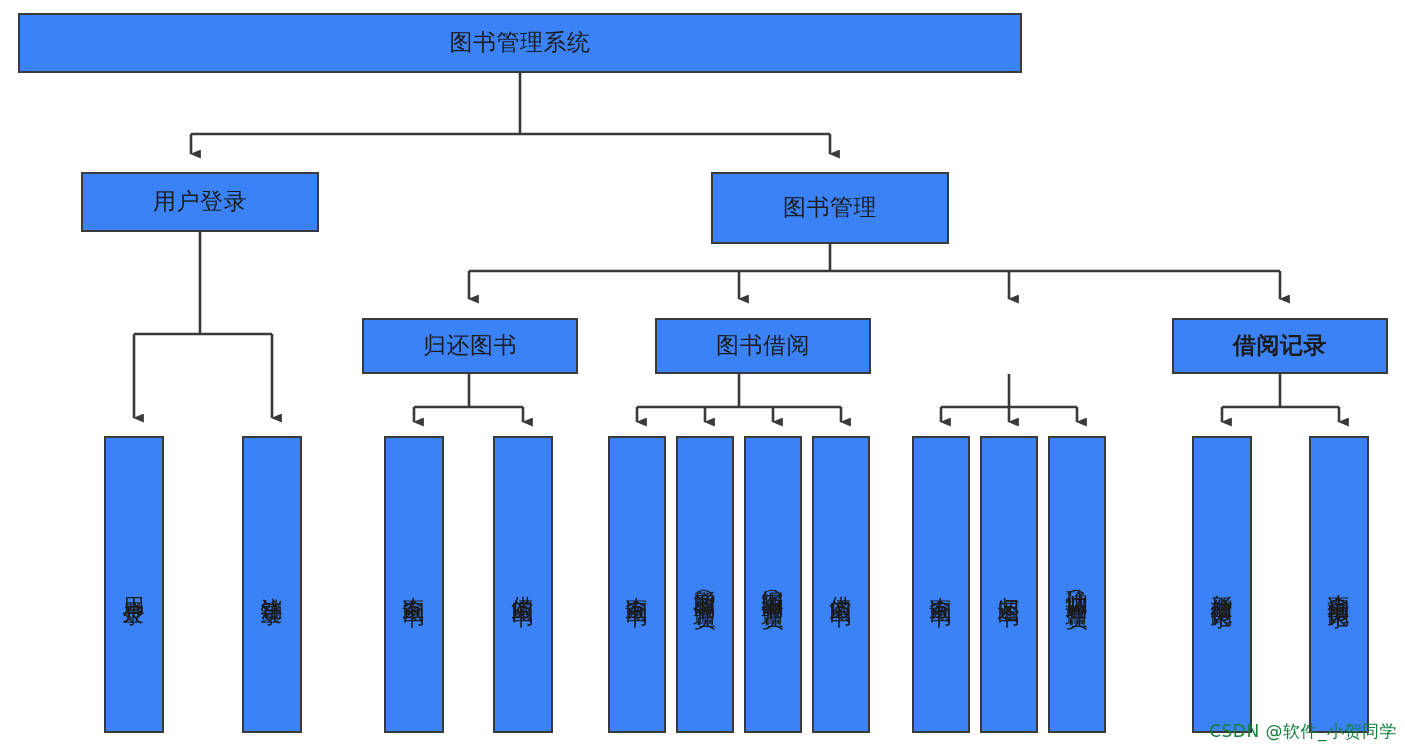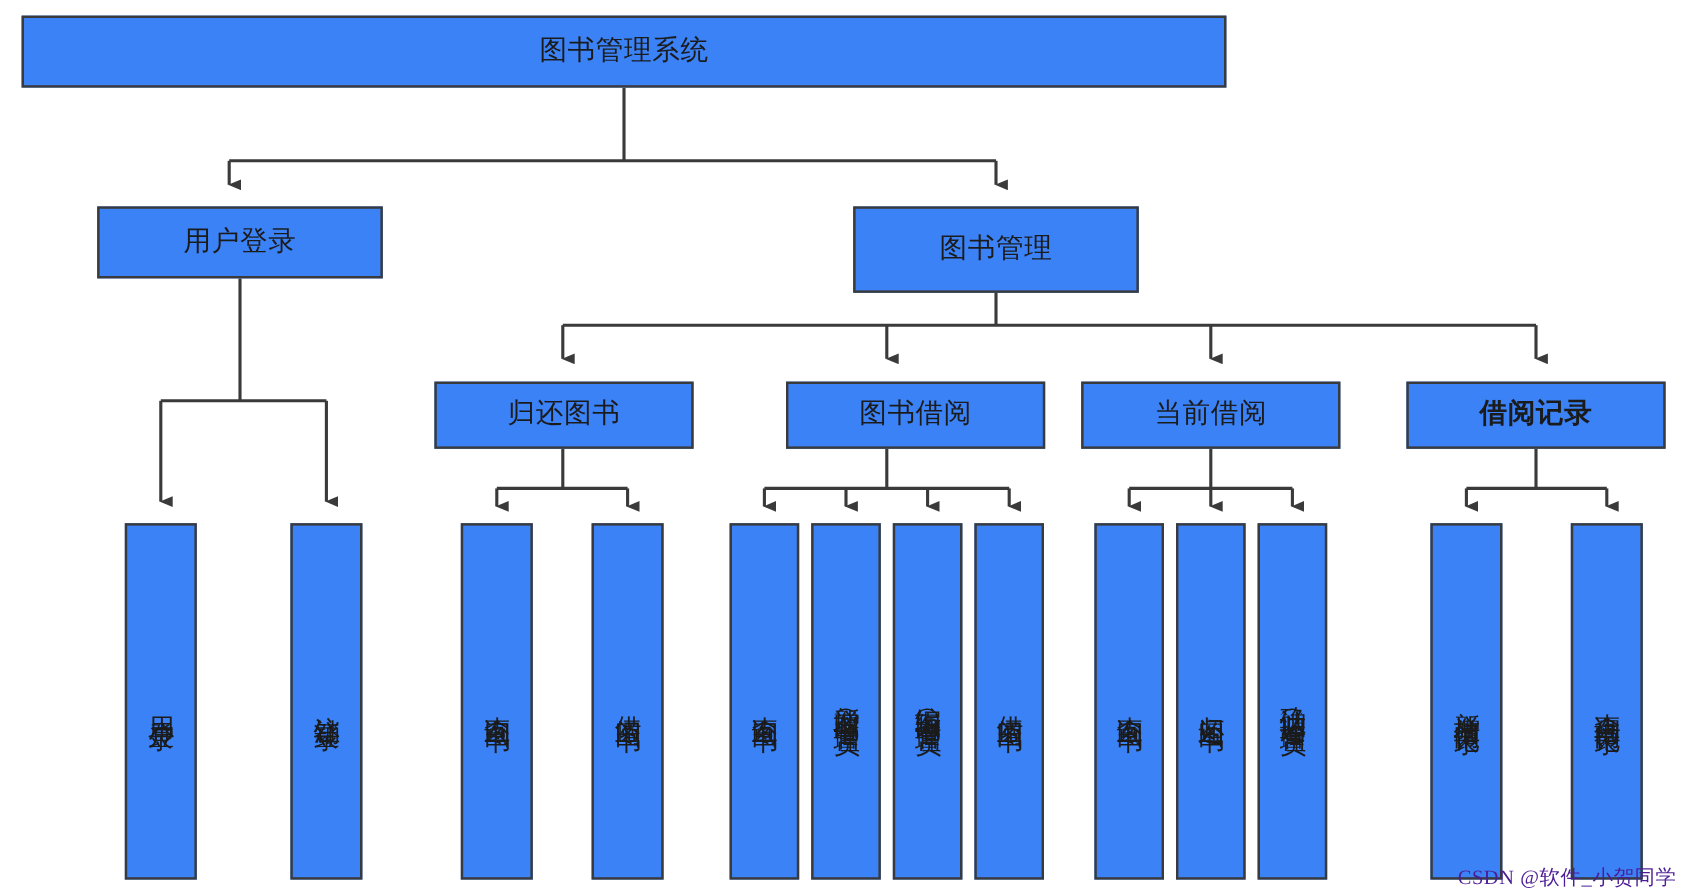--- a/index.html
+++ b/index.html
@@ -52,25 +52,24 @@
   .node.vert > .label {
     writing-mode: vertical-rl;
     text-orientation: upright;
     white-space: nowrap;
   }
   .watermark {
     position: absolute;
     right: 8px;
     bottom: 4px;
     font-size: 17px;
-    color: #4c1d95;
+    color: #15803d;
     letter-spacing: 0.5px;
     z-index: 3;
     white-space: nowrap;
-    font-family: Liberation Serif, serif;
   }
 </style>
 </head>
 <body>
 
 <div id="canvas">
 
   <svg id="wires" viewBox="0 0 1405 747" xmlns="http://www.w3.org/2000/svg">
     <defs>
       <marker id="arrow" viewBox="0 0 10 12" refX="5" refY="11" markerWidth="9" markerHeight="11" orient="auto-start-reverse" markerUnits="userSpaceOnUse">
@@ -131,23 +130,20 @@
   <div class="node horiz" style="left:711px; top:172px; width:238px; height:72px;">
     <span class="label">图书管理</span>
   </div>
 
   <div class="node horiz" style="left:362px; top:318px; width:216px; height:56px;">
     <span class="label">归还图书</span>
   </div>
   <div class="node horiz" style="left:631px; top:318px; width:216px; height:56px;margin-left:24px;">
     <span class="label">图书借阅</span>
   </div>
-  <div class="node horiz" style="left:901px; top:318px; width:216px; height:56px;">
-    <span class="label">当前借阅</span>
-  </div>
   <div class="node horiz" style="left:1172px; top:318px; width:216px; height:56px;font-weight:bold;">
     <span class="label">借阅记录</span>
   </div>
 
   <div class="node vert" style="left:104px; top:436px; width:60px; height:297px;">
     <span class="label">用户登录</span>
   </div>
   <div class="node vert" style="left:242px; top:436px; width:60px; height:297px;">
     <span class="label">注销登录</span>
   </div>

